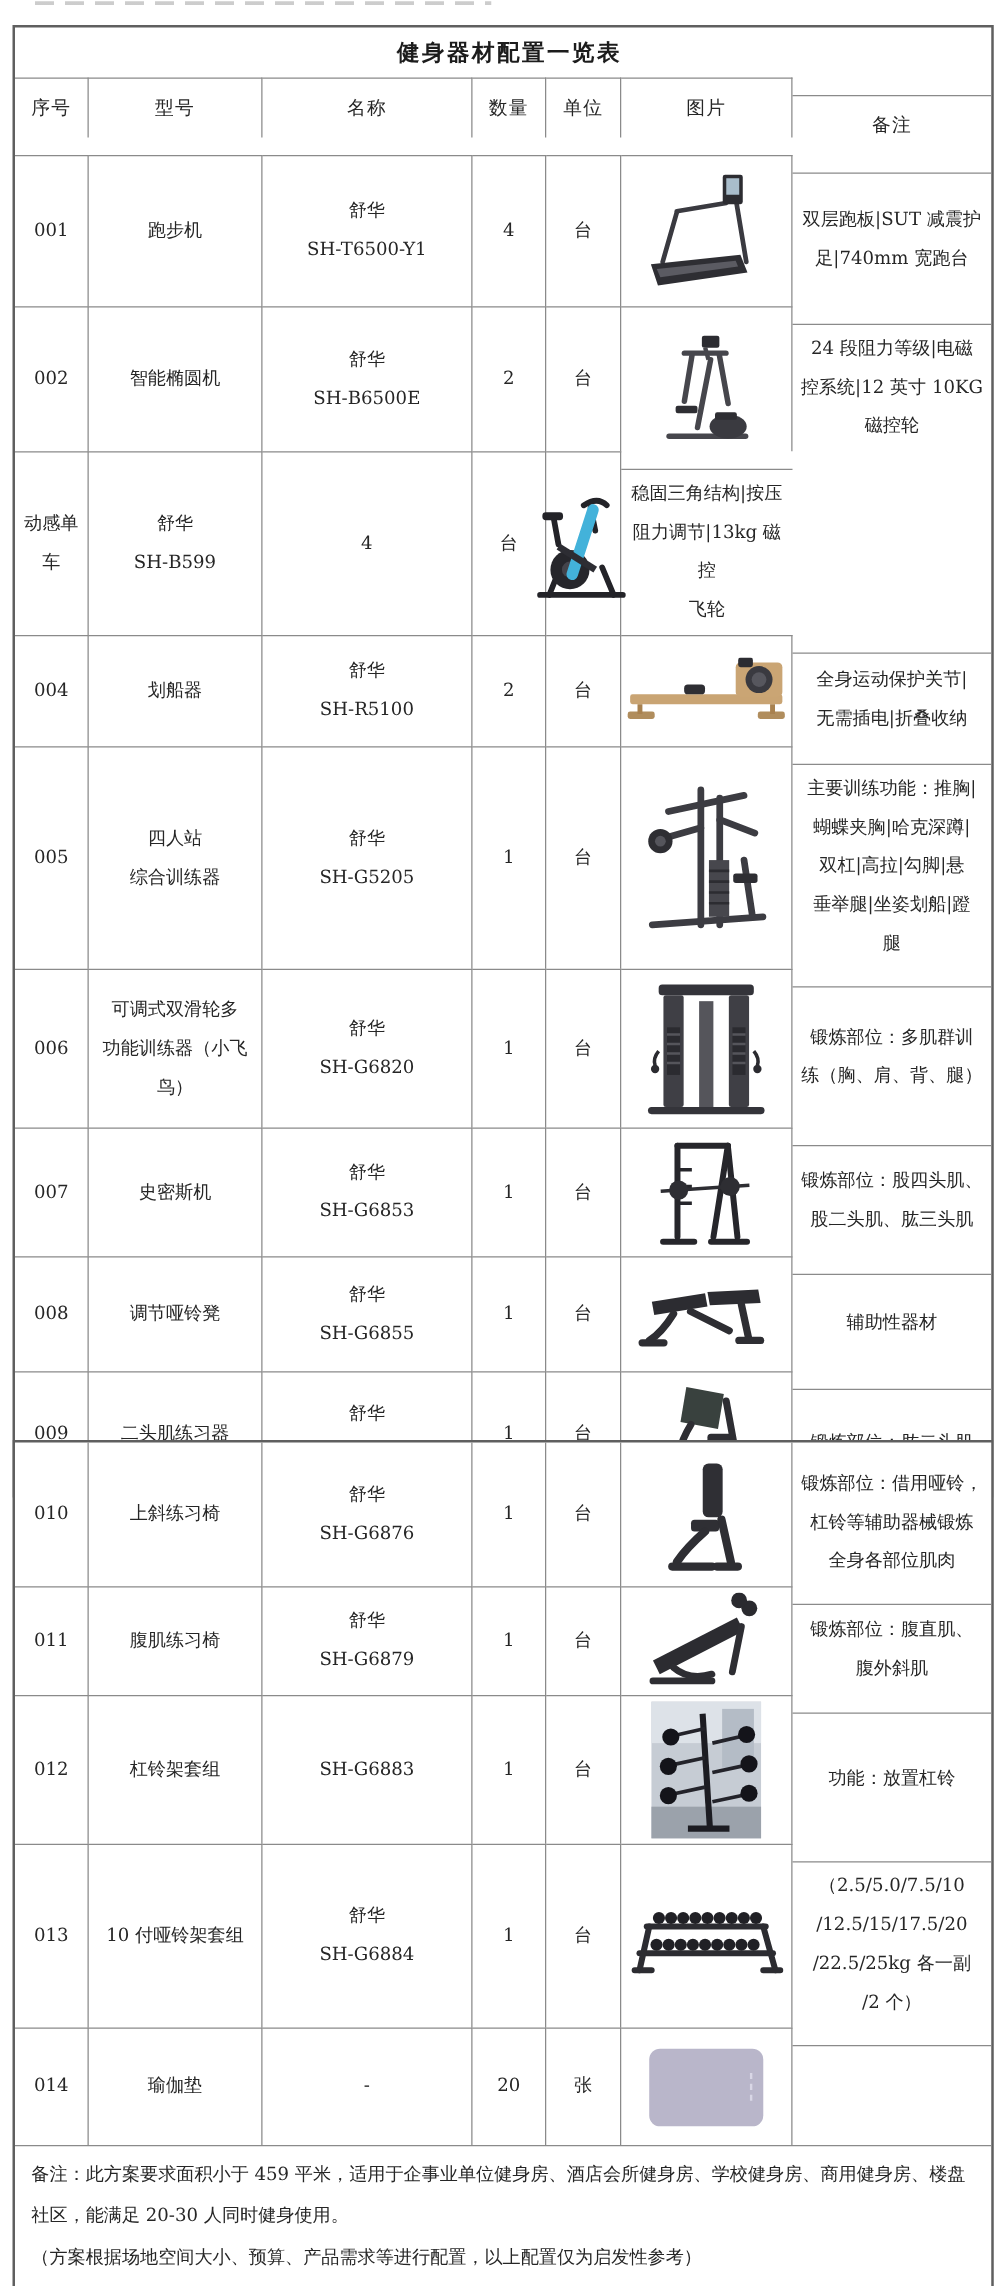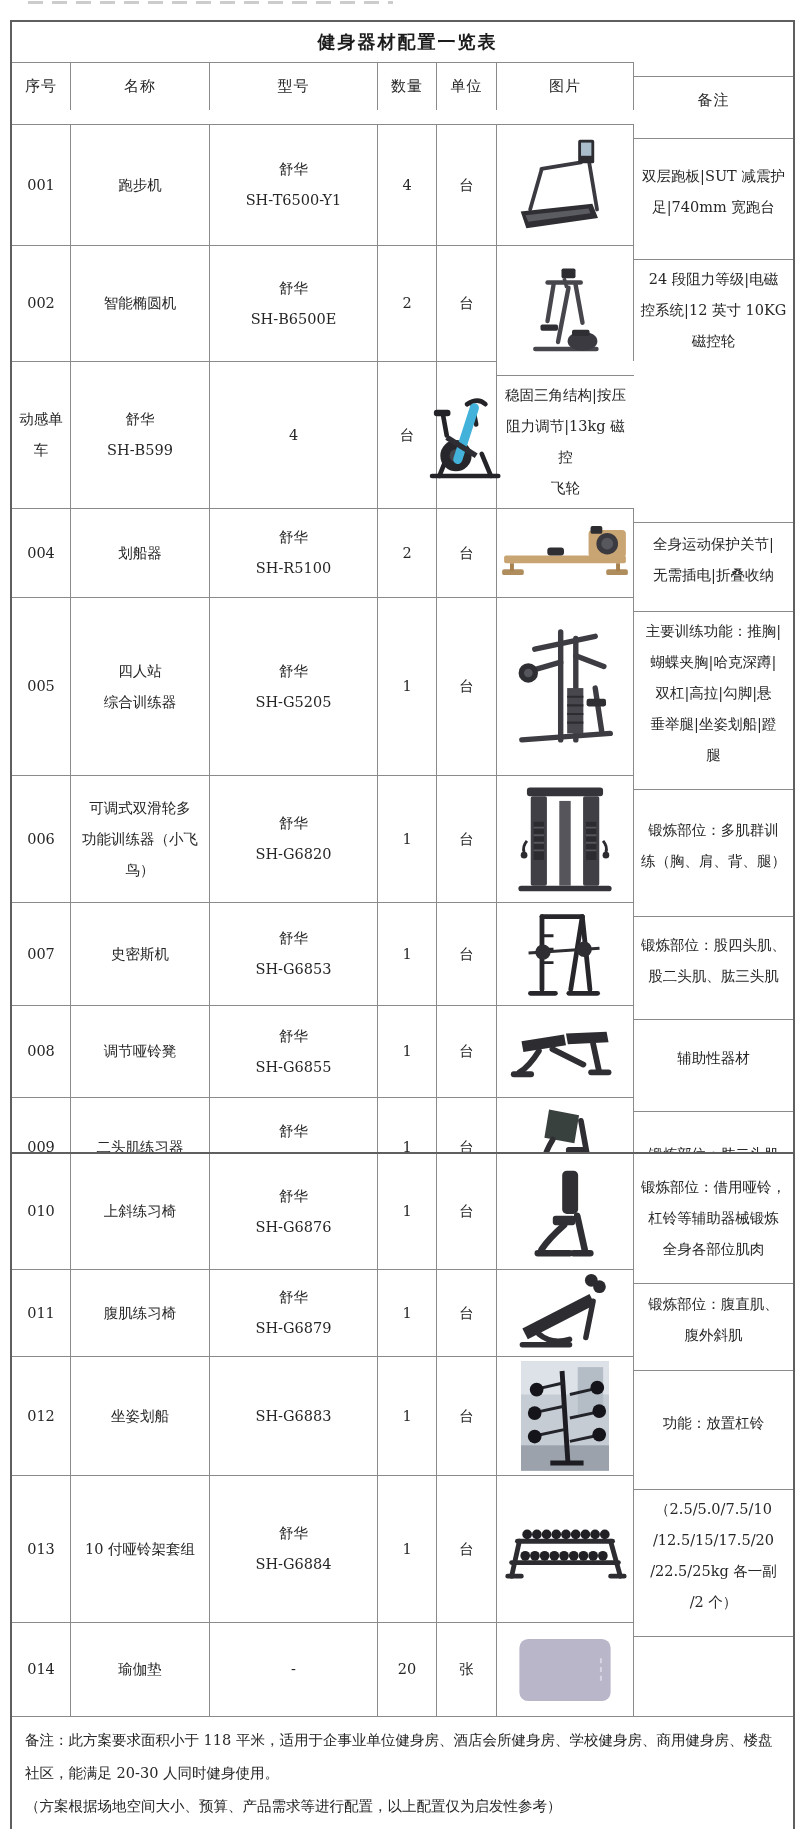--- a/index.html
+++ b/index.html
@@ -31,22 +31,22 @@
 </head>
 <body>
 
 <div class="page">
   <div class="top-remnant"></div>
 
   <section class="tbl" id="tbl1">
     <div class="title-cell">健身器材配置一览表</div>
     <div class="row header-row" id="headerRow">
         <div class="cell">序号</div>
+        <div class="cell">型号</div>
         <div class="cell">名称</div>
-        <div class="cell">型号</div>
         <div class="cell">数量</div>
         <div class="cell">单位</div>
         <div class="cell">图片</div>
         <div class="cell">备注</div>
       </div>
     <div id="rows1">
         <div class="row" style="min-height: 121px;">
           <div class="cell ">001</div>
           <div class="cell ">跑步机</div>
           <div class="cell ">舒华
@@ -297,21 +297,21 @@
                   <path d="M90 30 L82 70"></path>
                   <path d="M30 66 q14 12 34 6"></path>
                   <path d="M12 78 h52"></path>
                 </g>
               </svg></span></div>
           <div class="cell ">锻炼部位：腹直肌、
 腹外斜肌</div>
         </div>
         <div class="row" style="min-height: 117px;">
           <div class="cell ">012</div>
-          <div class="cell ">坐姿划船</div>
+          <div class="cell ">杠铃架套组</div>
           <div class="cell ">SH-G6883</div>
           <div class="cell ">1</div>
           <div class="cell ">台</div>
           <div class="cell img-cell"><span><svg viewBox="0 0 90 112" width="88" height="110">
                 <rect width="90" height="112" fill="#c6ccd4"></rect>
                 <rect width="90" height="34" fill="#dde2e8"></rect>
                 <rect y="86" width="90" height="26" fill="#9ba2ab"></rect>
                 <rect x="58" y="6" width="26" height="48" fill="#b4bcc6"></rect>
                 <g stroke="#1c1c22" stroke-width="5" fill="none">
                   <path d="M42 10 L48 104"></path>
@@ -384,17 +384,17 @@
           <div class="cell ">20</div>
           <div class="cell ">张</div>
           <div class="cell img-cell"><span><svg viewBox="0 0 98 68" width="96" height="66">
                 <rect x="2" y="2" width="94" height="64" rx="9" fill="#b9b6ca"></rect>
                 <path d="M86 22 v5 M86 31 v5 M86 40 v5" stroke="#d9d7e6" stroke-width="2"></path>
               </svg></span></div>
           <div class="cell "></div>
         </div>
       </div>
     <div class="footer-cell">
-      <p><span class="flabel">备注：</span><span>此方案要求面积小于 118 平米，适用于企事业单位健身房、酒店会所健身房、学校健身房、商用健身房、楼盘社区，能满足 20-30 人同时健身使用。</span></p>
+      <p><span class="flabel">备注：</span><span>此方案要求面积小于 459 平米，适用于企事业单位健身房、酒店会所健身房、学校健身房、商用健身房、楼盘社区，能满足 20-30 人同时健身使用。</span></p>
       <p class="fnote">（方案根据场地空间大小、预算、产品需求等进行配置，以上配置仅为启发性参考）</p>
     </div>
   </section>
 </div>
 
 </body></html>

